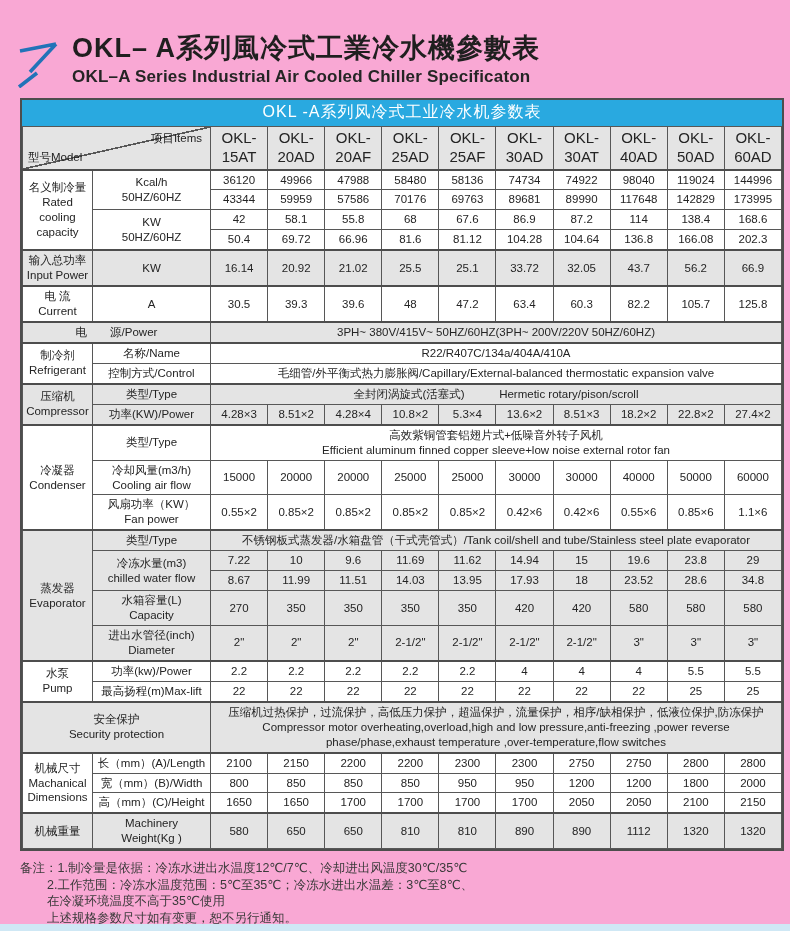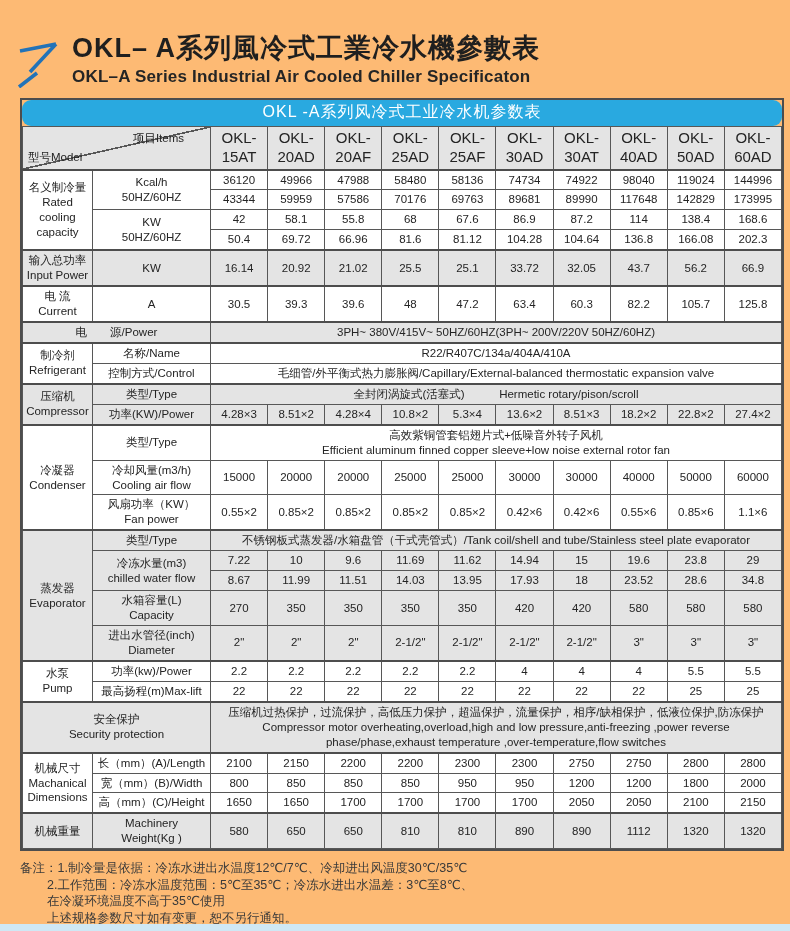--- a/index.html
+++ b/index.html
@@ -4,33 +4,33 @@
 <style>
   * { box-sizing: border-box; }
   html,body { margin:0; padding:0; }
   body {
     width:790px; height:931px;
     background:#ffffff;
     font-family:"Liberation Sans","DejaVu Sans",sans-serif;
     color:#2b2b2b;
     overflow:hidden;
   }
-  .page { position:relative; width:790px; height:931px; background:#fdba74; overflow:hidden; }
+  .page { position:relative; width:790px; height:931px; background:#f9a8d4; overflow:hidden; }
 
   
   .doc-header { display:flex; align-items:flex-start; gap:10px; margin:30px 0 10px 16px; }
   .logo-icon { width:46px; height:52px; margin-top:6px; flex:0 0 auto; }
   .titles h1 { margin:0; font-size:27px; font-weight:700; color:#1f1f1f; letter-spacing:1px; }
   .titles h2 { margin:1px 0 0; font-size:17px; font-weight:700; color:#252525; letter-spacing:0.2px; }
 
   
   .table-wrap { margin-left:20px; width:764px; border:2px solid #4d4d4d; }
   .table-title {
     background:#29a9e0; color:#ffffff; text-align:center;
-    font-size:16px; font-weight:500; padding:2px 11px 3px; letter-spacing:1px;border-radius:9px;
+    font-size:16px; font-weight:500; padding:2px 11px 3px; letter-spacing:1px;
   }
   table { border-collapse:collapse; width:100%; table-layout:fixed; }
   col.c-group { width:70px; }
   col.c-item  { width:118px; }
   td {
     border:1px solid #575757;
     text-align:center; vertical-align:middle;
     font-size:11.5px; line-height:1.3; padding:2px 1px;
     white-space:pre-line; color:#242424; background:#ffffff;
   }
@@ -46,21 +46,21 @@
   
   td.corner { position:relative; height:34px; padding:0; }
   .diag {
     position:absolute; left:0; top:0; right:0; bottom:0;
     background:linear-gradient(to bottom right,
       transparent calc(50% - 0.8px),
       #575757 calc(50% - 0.8px), #575757 calc(50% + 0.8px),
       transparent calc(50% + 0.8px));
   }
   .corner .cm { position:absolute; left:5px; bottom:4px; font-size:11.5px; }
-  .corner .ci { position:absolute; right:26px; top:4px; font-size:11.5px; }
+  .corner .ci { position:absolute; right:8px; top:4px; font-size:11.5px; }
 
   
   .notes { margin:9px 0 0 20px; font-size:12.5px; line-height:16.5px; color:#3a3a3a; }
   .note-line.indent { padding-left:27px; }
 
   .bottom-strip { position:absolute; left:0; right:0; bottom:0; height:7px; background:#cfe8f5; }
 </style>
 </head>
 <body>
 

